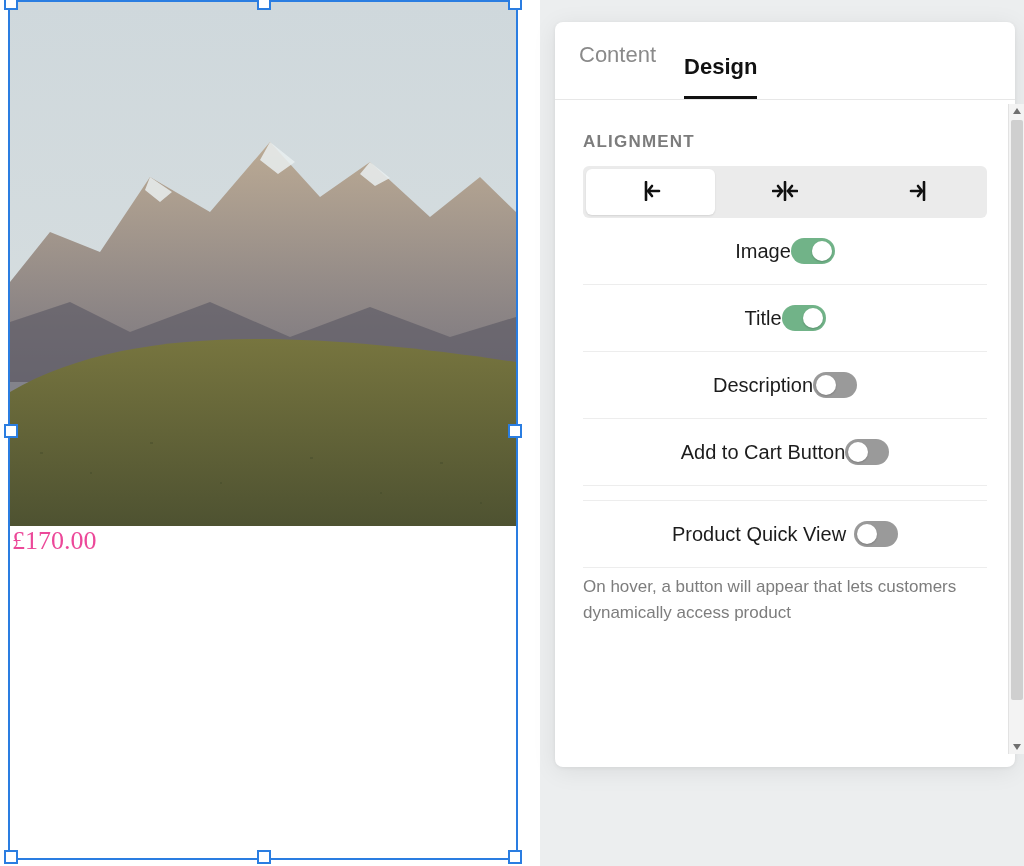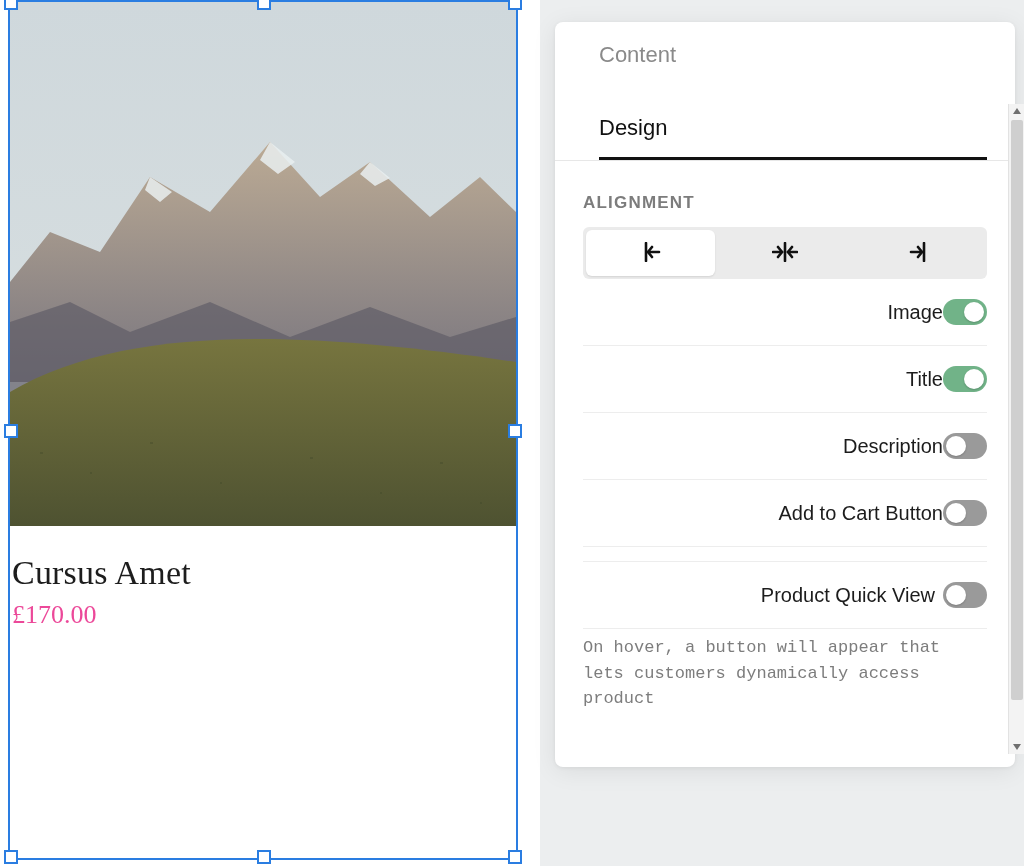--- a/index.html
+++ b/index.html
@@ -86,36 +86,36 @@
     background: #ffffff;
     border-radius: 8px;
     box-shadow: 0 4px 24px rgba(0,0,0,0.08), 0 1px 4px rgba(0,0,0,0.06);
     display: flex;
     flex-direction: column;
     overflow: hidden;
   }
   .tabs {
     display: flex;
     gap: 28px;
-    padding: 20px 28px 0 44px;
+    padding: 20px 28px 0 24px;
     border-bottom: 1px solid #e7e7e7;
-    flex-direction: column;
   }
   .tab {
     font-size: 22px;
     font-weight: 500;
     color: #8a8a8a;
     padding-bottom: 16px;
     cursor: pointer;
     border-bottom: 3px solid transparent;
   }
   .tab.active {
     color: #111;
-    font-weight: 400;
+    font-weight: 700;
     border-bottom-color: #111;
+    margin-top: 12px;
   }
 
   .panel-body {
     flex: 1;
     overflow-y: auto;
     padding: 0 28px 10px 28px;
     position: relative;
   }
 
   .section-label {
@@ -152,21 +152,21 @@
     box-shadow: 0 1px 2px rgba(0,0,0,0.1);
     margin: 3px;
     flex: 0 0 calc(33.33% - 6px);
   }
   .seg svg { width: 26px; height: 20px; }
 
   
   .row {
     display: flex;
     align-items: center;
-    justify-content: flex-end;
+    justify-content: center;
     padding: 20px 0;
     border-bottom: 1px solid #ededed;
   }
   .row:last-of-type { border-bottom: none; }
   .row-label {
     font-size: 20px;
     color: #1c1c1c;
     font-weight: 400;
   }
   .toggle {
@@ -193,21 +193,20 @@
   .toggle.on::after { left: 21px; }
   .toggle.off { background: #9a9a9a; }
   .toggle.off::after { left: 3px; }
 
   .help-text {
     font-size: 17px;
     color: #7d7d7d;
     line-height: 1.5;
     margin-top: 6px;
     padding-bottom: 10px;
-    font-family: Liberation Mono, monospace;
   }
 
   
   .outer-scroll {
     position: absolute;
     right: 0;
     top: 104px;
     width: 16px;
     height: 650px;
     background: #f3f3f3;
@@ -274,21 +273,20 @@
             <rect x="80" y="470" width="2" height="2"></rect>
             <rect x="140" y="440" width="3" height="2"></rect>
           <rect x="210" y="480" width="2" height="2"></rect>
             <rect x="300" y="455" width="3" height="2"></rect>
             <rect x="370" y="490" width="2" height="2"></rect>
           <rect x="430" y="460" width="3" height="2"></rect>
             <rect x="470" y="500" width="2" height="2"></rect>
         </g>
       </svg>
 
-      <div class="product-title">Cursus Amet</div>
       <div class="product-price">£170.00</div>
 
       <div class="handle h-tl"></div>
       <div class="handle h-tm"></div>
       <div class="handle h-tr"></div>
       <div class="handle h-ml"></div>
       <div class="handle h-mr"></div>
       <div class="handle h-bl"></div>
       <div class="handle h-bm"></div>
       <div class="handle h-br"></div>

